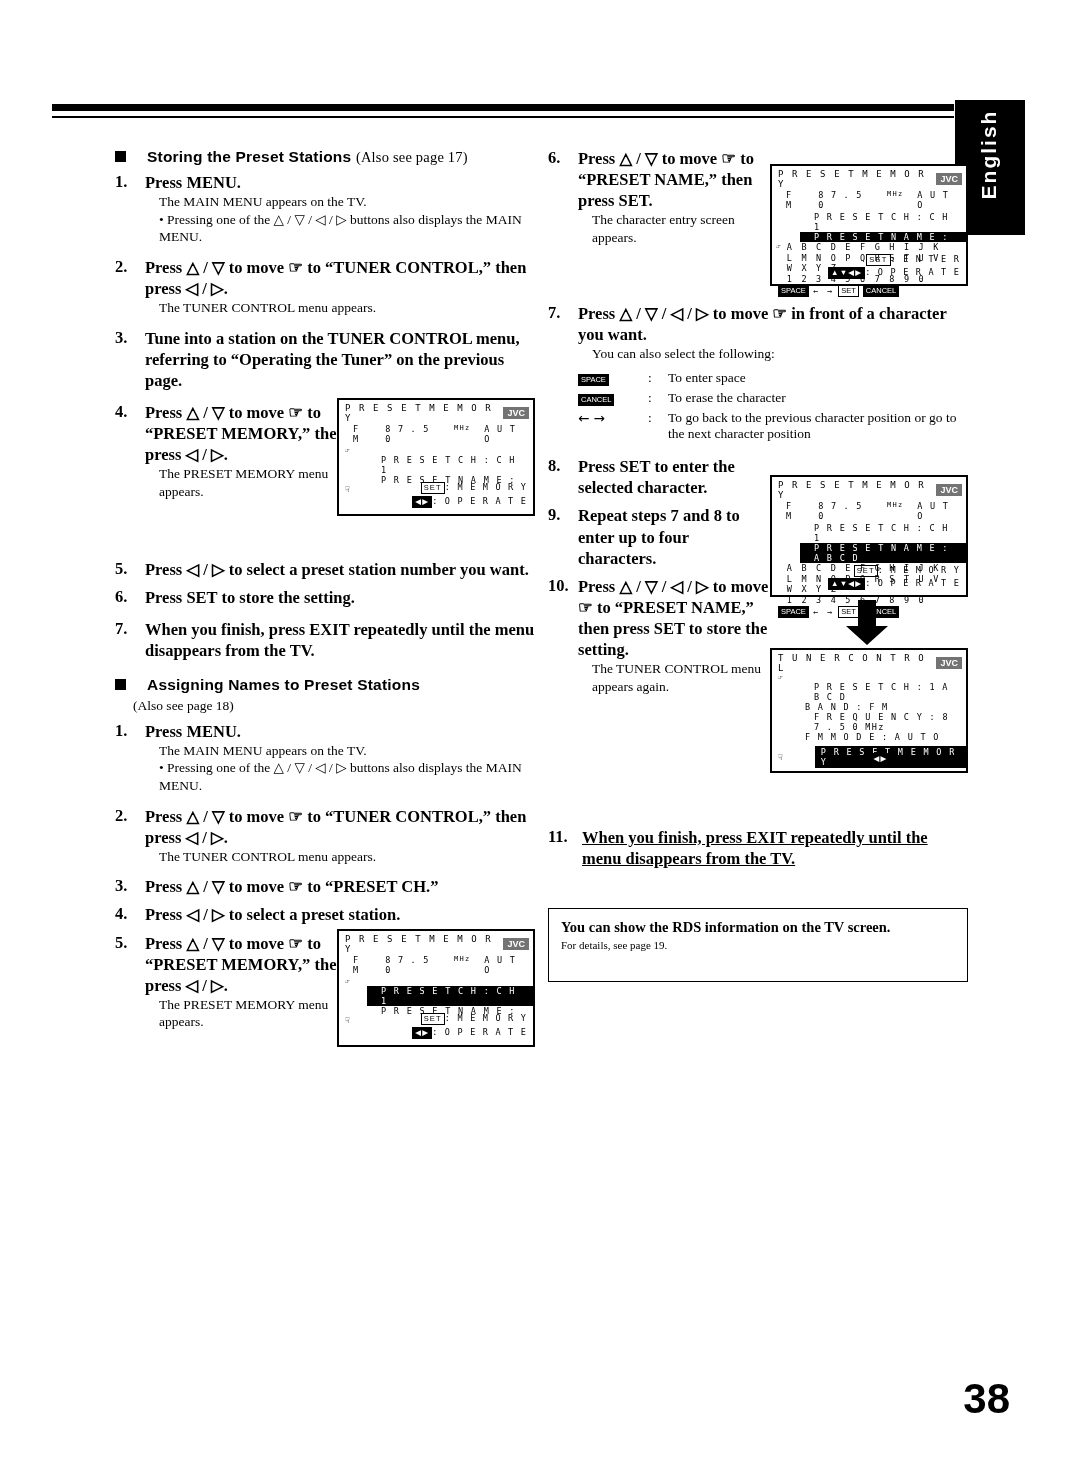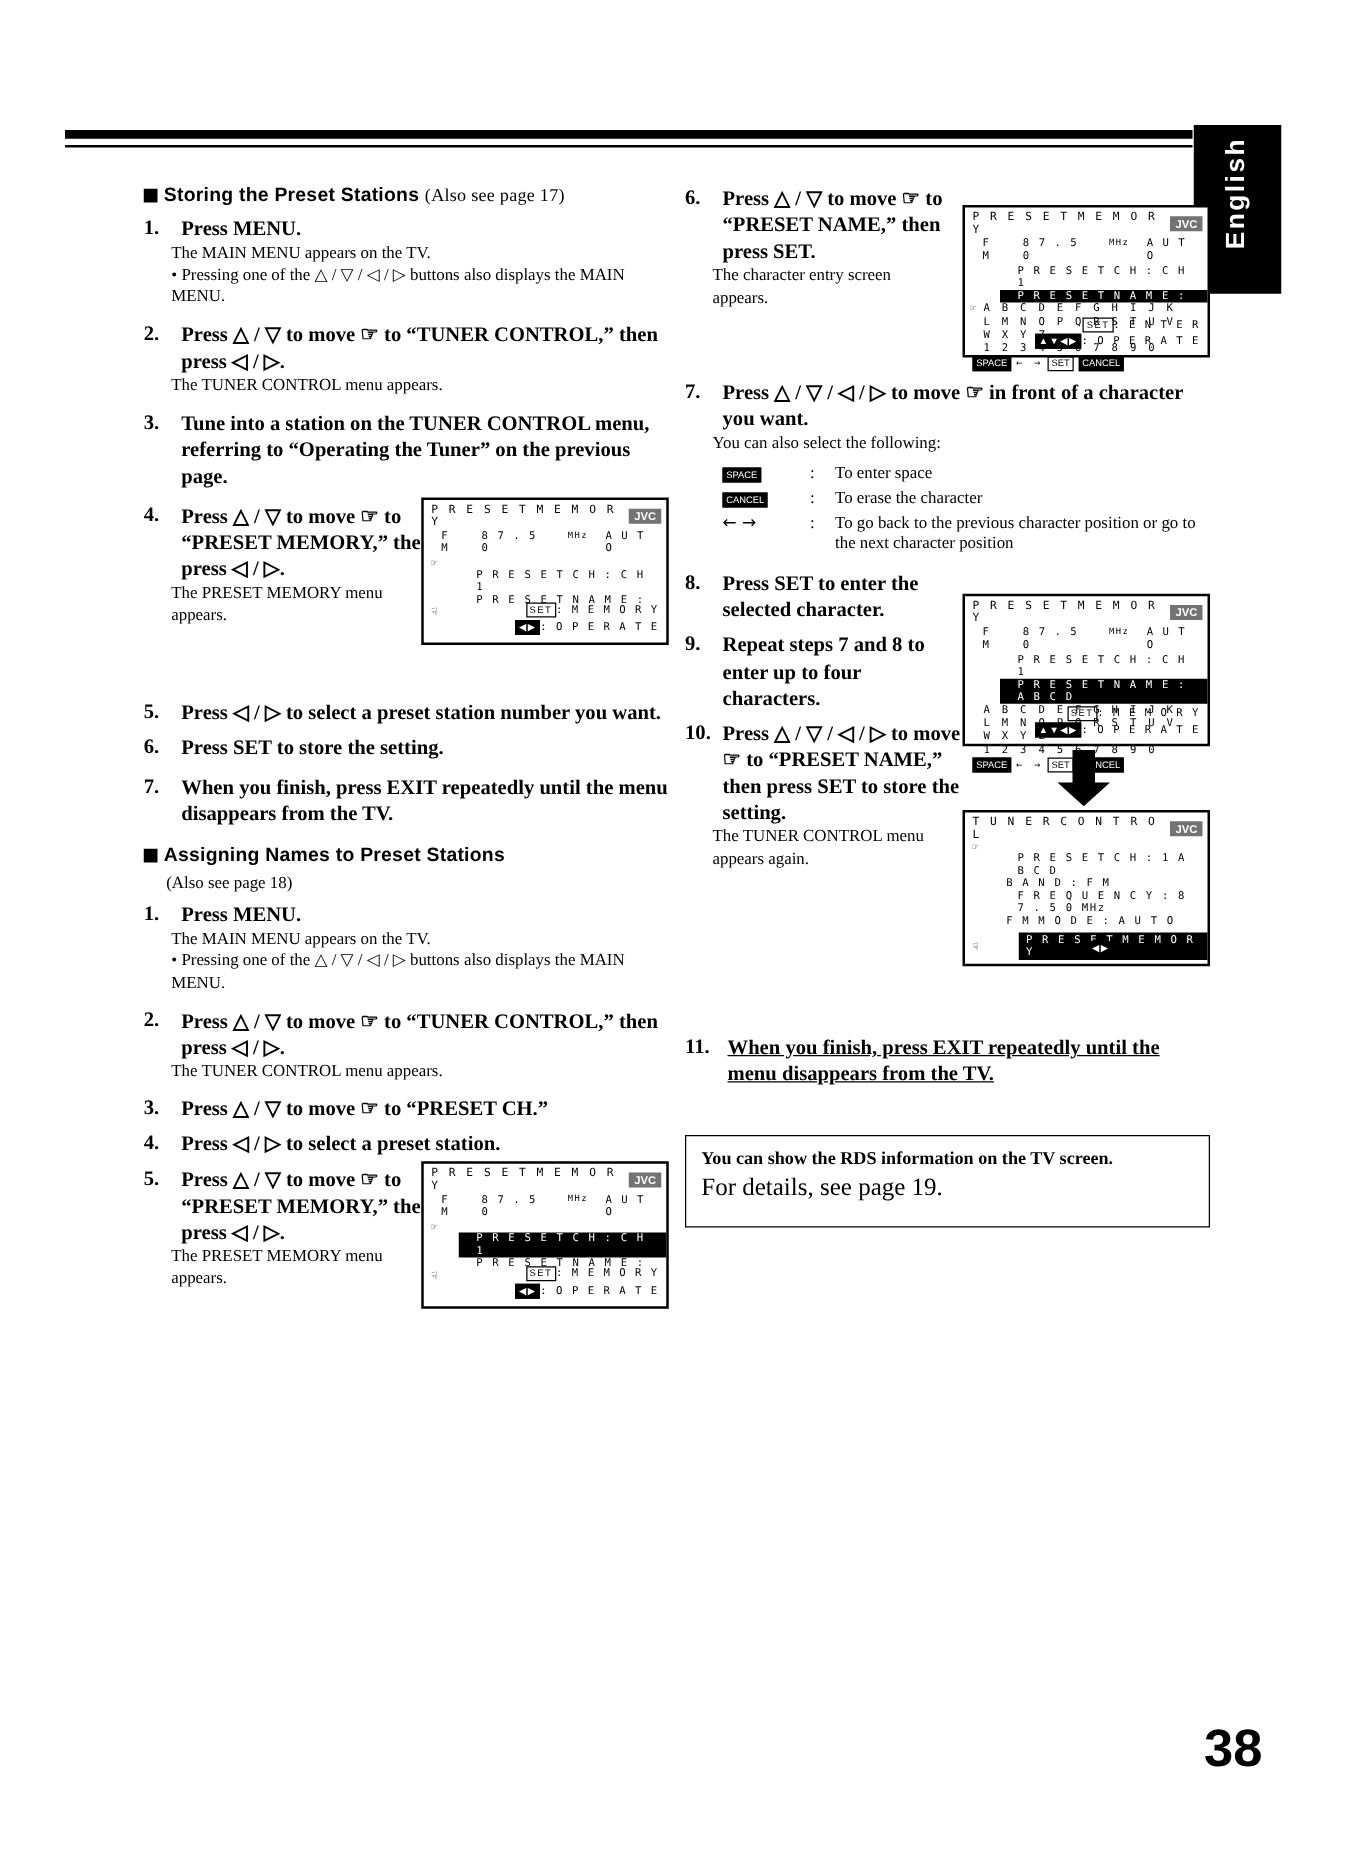--- a/index.html
+++ b/index.html
@@ -34,41 +34,41 @@
   }
 
   
   .col-left { position:absolute; left:115px; top:148px; width:420px; }
   .col-right { position:absolute; left:548px; top:148px; width:420px; }
 
   
   .sec-head {
     font-family:"Liberation Sans", sans-serif;
     font-weight:bold; font-size:15.5px; letter-spacing:.2px;
-    margin:0 0 6px 0; position:relative; padding-left:16px;
+    margin:0 0 6px 0; position:relative; padding-left:32px;
   }
   .sec-head .bullet {
     position:absolute; left:0; top:3px; width:11px; height:11px; background:#000;
   }
   .sec-head .alsosee {
     font-family:"Liberation Serif", serif; font-weight:normal; font-size:14.5px;
   }
 
   
   .step { position:relative; margin:0 0 1px 0; }
   .step-num {
     position:absolute; left:0; top:0; width:26px; text-align:left;
     font-family:"Liberation Serif", serif; font-weight:bold; font-size:16.5px;
   }
   .step-body {
     margin-left:30px; font-family:"Liberation Serif", serif;
     font-weight:bold; font-size:16.5px; line-height:1.28;
   }
   .note {
-    margin-left:22px; font-weight:normal; font-size:13.5px; line-height:1.3;
+    margin-left:44px; font-weight:normal; font-size:13.5px; line-height:1.3;
     font-family:"Liberation Serif", serif;
   }
   .spacer6 { height:6px; }
   .spacer10 { height:10px; }
   .spacer14 { height:14px; }
 
   
   .osd {
     border:2px solid #000; background:#fff; position:relative;
     font-family:"DejaVu Sans Mono", monospace;
@@ -94,21 +94,21 @@
   .keycap.inv { background:#000; color:#fff; border-color:#000; }
   .chargrid { font-size:8.5px; letter-spacing:2.2px; padding:0 6px; line-height:10.5px; }
   .smallcaps-row { display:flex; align-items:center; gap:4px; padding:0 6px; font-size:8.5px; }
 
   
   .rds-box {
     position:absolute; border:1px solid #000; box-sizing:border-box;
     padding:10px 12px;
   }
   .rds-box .l1 { font-family:"Liberation Serif", serif; font-weight:bold; font-size:14.5px; }
-  .rds-box .l2 { font-family:"Liberation Serif", serif; font-size:20px; margin-top:3px; }
+  .rds-box .l2 { font-family:"Liberation Serif", serif; font-size:11px; margin-top:3px; }
 
   
   .pageno {
     position:absolute; right:70px; bottom:60px;
     font-family:"Liberation Sans", sans-serif; font-weight:bold; font-size:42px;
   }
 
   
   .symlist { margin-left:30px; font-size:13.5px; }
   .symlist .row { display:flex; align-items:flex-start; margin-bottom:3px; }

